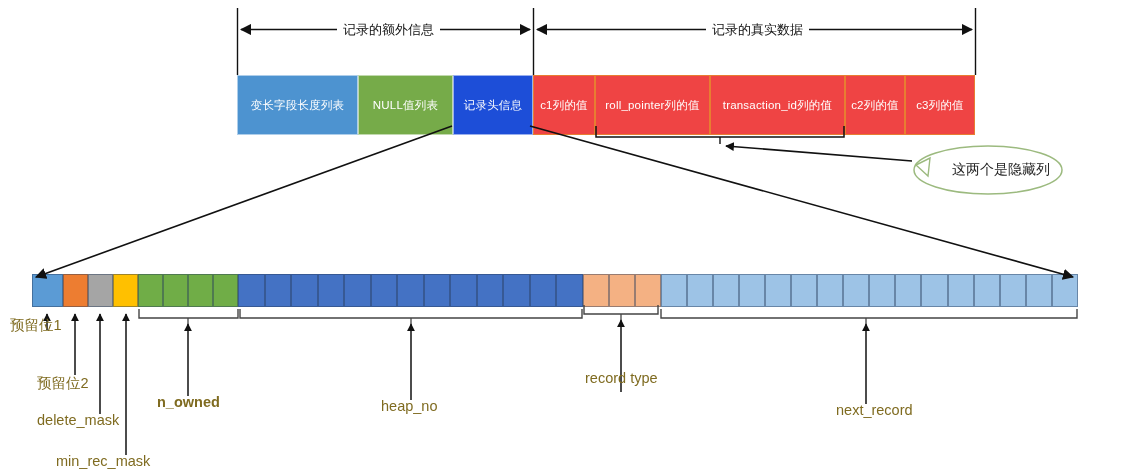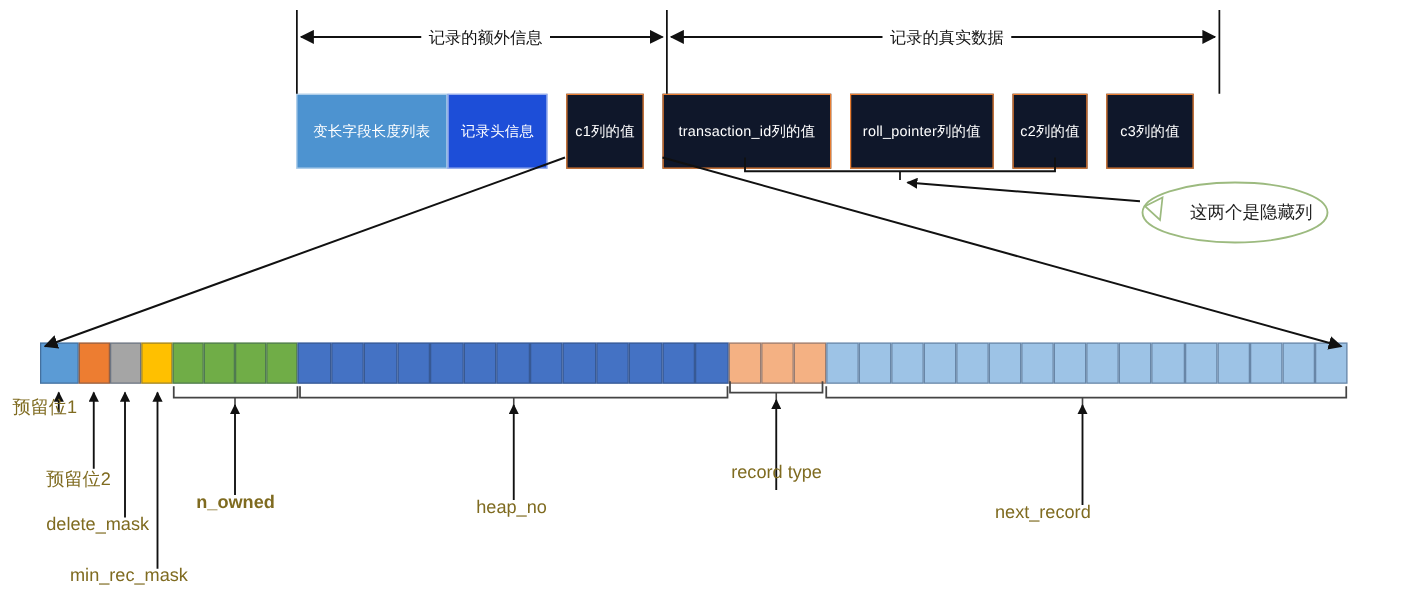--- a/index.html
+++ b/index.html
@@ -10,21 +10,21 @@
 
   
   .rowbar{position:absolute;display:flex;box-sizing:border-box;}
   #top-row{left:237px;top:75px;height:60px;}
   .cell{box-sizing:border-box;display:flex;align-items:center;justify-content:center;
         color:#ffffff;font-size:11.5px;letter-spacing:.2px;white-space:nowrap;
         border:1px solid rgba(255,255,255,.55);}
   .cell.blue{background:#4d93d0;}
   .cell.green{background:#76ab49;}
   .cell.dblue{background:#1d4ed8;}
-  .cell.orange{background:#0f172a;border-color:#e87d31;margin-left:15px;}
+  .cell.orange{background:#ef4444;border-color:#e87d31;}
 
   
   #bit-row{left:32px;top:274px;height:33px;}
   .bit{box-sizing:border-box;border:1px solid rgba(40,60,90,.45);}
   .bit.b-blue{background:#5b9bd5;}
   .bit.b-orange{background:#ed7d31;}
   .bit.b-gray{background:#a5a5a5;}
   .bit.b-yellow{background:#ffc000;}
   .bit.b-green{background:#70ad47;}
   .bit.b-dblue{background:#4472c4;}
@@ -37,24 +37,25 @@
   .olabel{position:absolute;font-size:14.5px;color:#7f6b20;white-space:nowrap;}
   .callout-text{position:absolute;font-size:14px;color:#222;white-space:nowrap;}
 </style>
 </head>
 <body>
 
 <div id="stage">
 
   <div class="rowbar" id="top-row">
     <div class="cell blue" style="width:121px">变长字段长度列表</div>
+    <div class="cell green" style="width:95px">NULL值列表</div>
     <div class="cell dblue" style="width:80px">记录头信息</div>
     <div class="cell orange" style="width:62px">c1列的值</div>
+    <div class="cell orange" style="width:115px">roll_pointer列的值</div>
     <div class="cell orange" style="width:135px">transaction_id列的值</div>
-    <div class="cell orange" style="width:115px">roll_pointer列的值</div>
     <div class="cell orange" style="width:60px">c2列的值</div>
     <div class="cell orange" style="width:70px">c3列的值</div>
   </div>
 
   <div class="rowbar" id="bit-row">
     <div class="bit b-blue" style="width:31px"></div>
     <div class="bit b-orange" style="width:25px"></div>
     <div class="bit b-gray" style="width:25px"></div>
     <div class="bit b-yellow" style="width:25px"></div>
 
@@ -161,15 +162,15 @@
 
   <div class="callout-text" style="left:952px;top:161px;">这两个是隐藏列</div>
 
   <div class="olabel" style="left:10px;top:316px;">预留位1</div>
   <div class="olabel" style="left:37px;top:374px;">预留位2</div>
   <div class="olabel" style="left:37px;top:412px;">delete_mask</div>
   <div class="olabel" style="left:56px;top:453px;">min_rec_mask</div>
   <div class="olabel" style="left:157px;top:394px;font-weight:bold;">n_owned</div>
   <div class="olabel" style="left:381px;top:398px;">heap_no</div>
   <div class="olabel" style="left:585px;top:370px;">record type</div>
-  <div class="olabel" style="left:796px;top:402px;">next_record</div>
+  <div class="olabel" style="left:836px;top:402px;">next_record</div>
 
 </div>
 
 </body></html>

